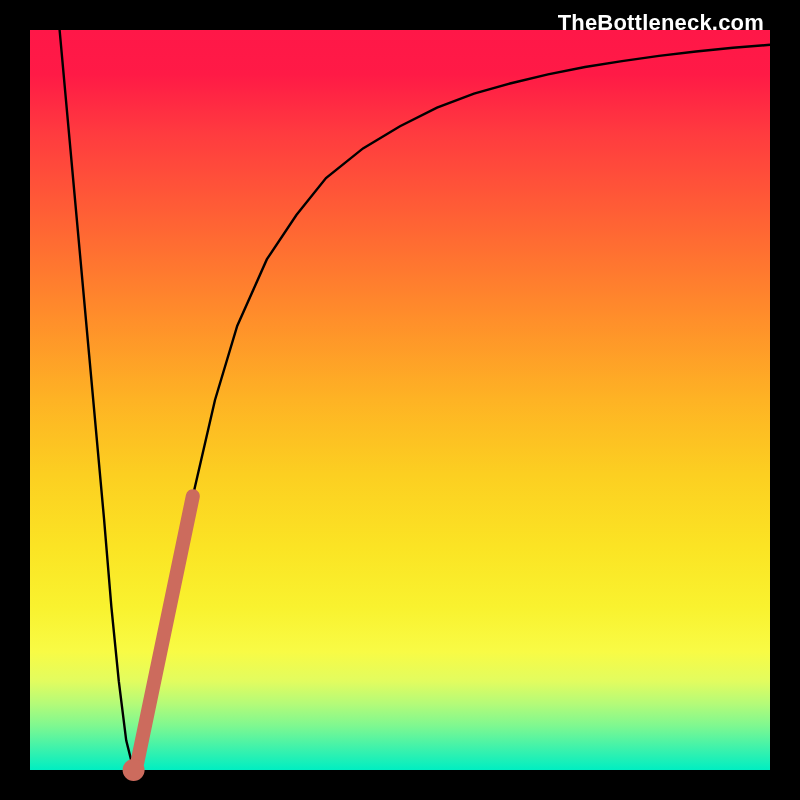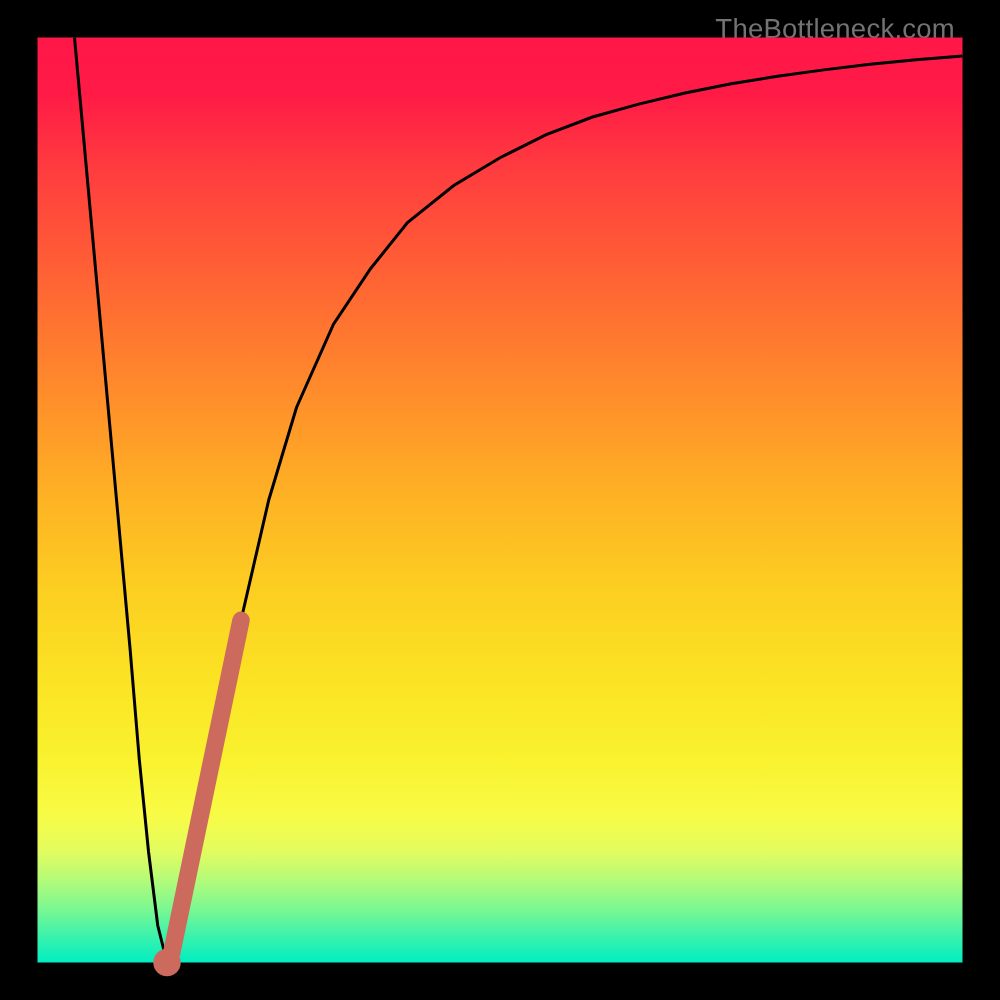--- a/index.html
+++ b/index.html
@@ -44,23 +44,23 @@
     left: 0;
     top: 0;
     width: 740px;
     height: 740px;
     overflow: visible;
   }
   .watermark {
     position: absolute;
     top: 10px;
     right: 36px;
-    color: #737373;
+    color: #ffffff;
     font-family: Arial, Helvetica, sans-serif;
-    font-weight: 400;
+    font-weight: 700;
     font-size: 22px;
     letter-spacing: 0.2px;
   }
 </style>
 </head>
 <body>
 
 <div class="frame">
   <div class="watermark">TheBottleneck.com</div>
   <div class="plot">

